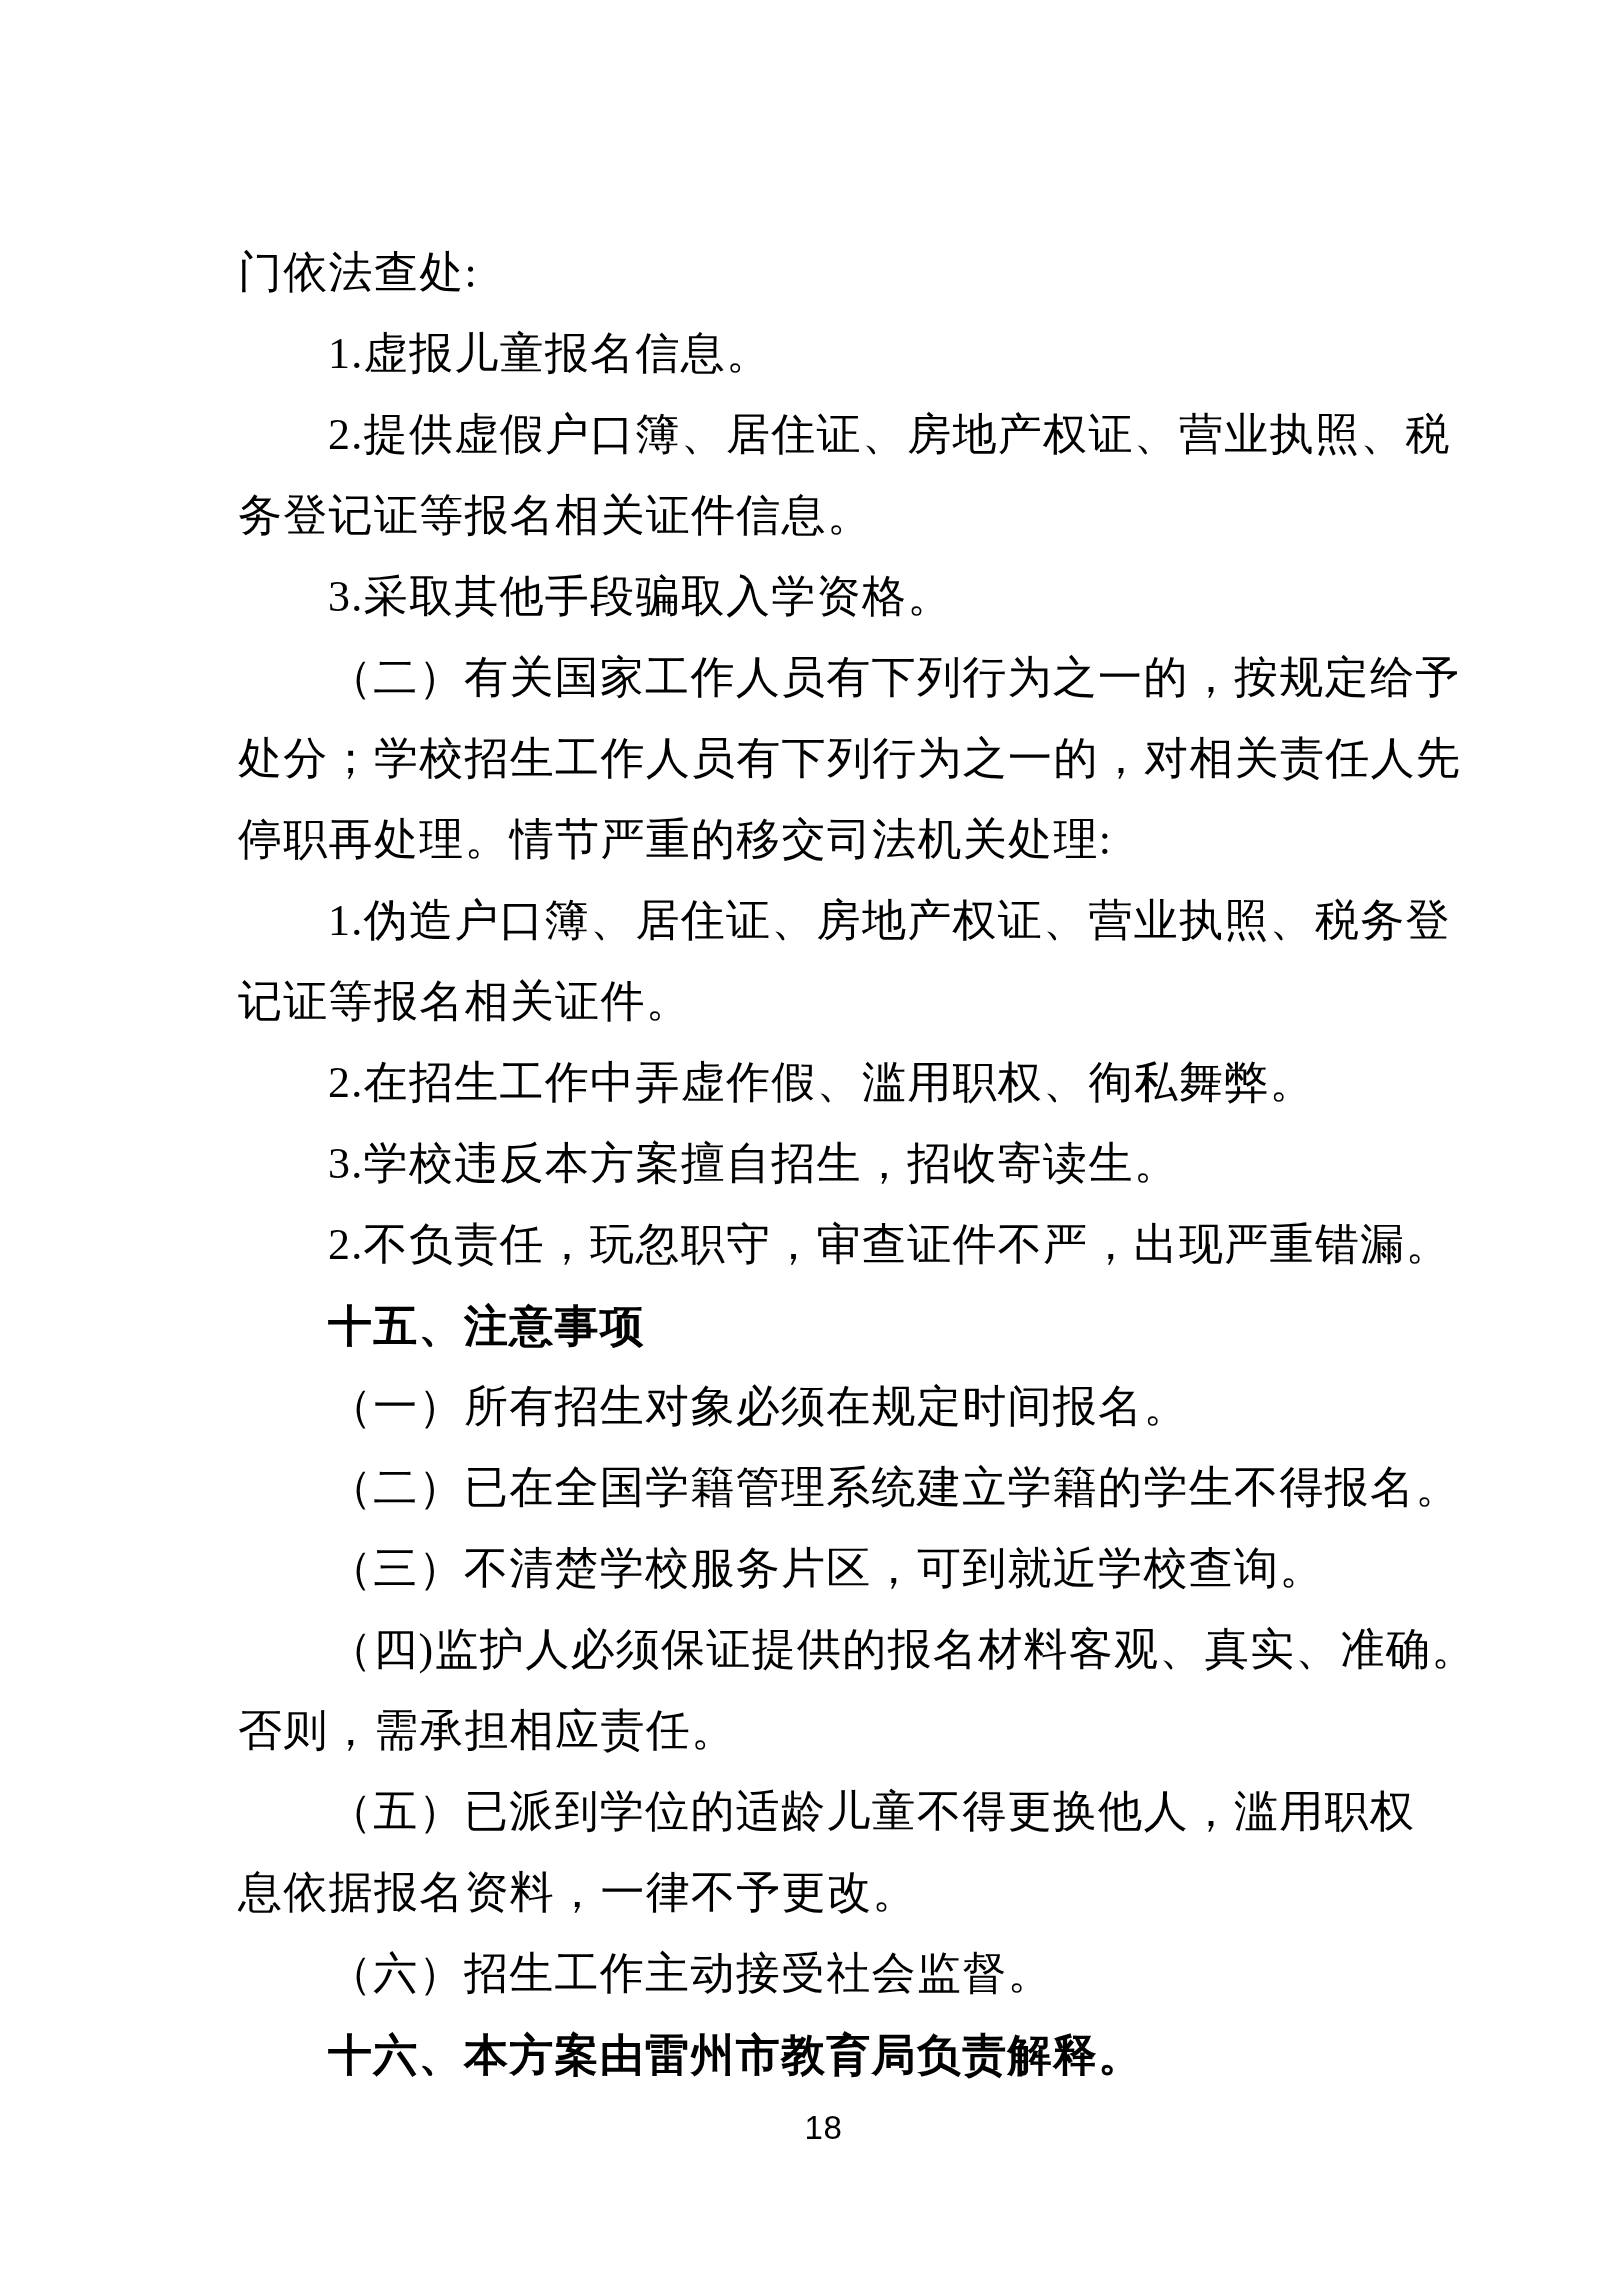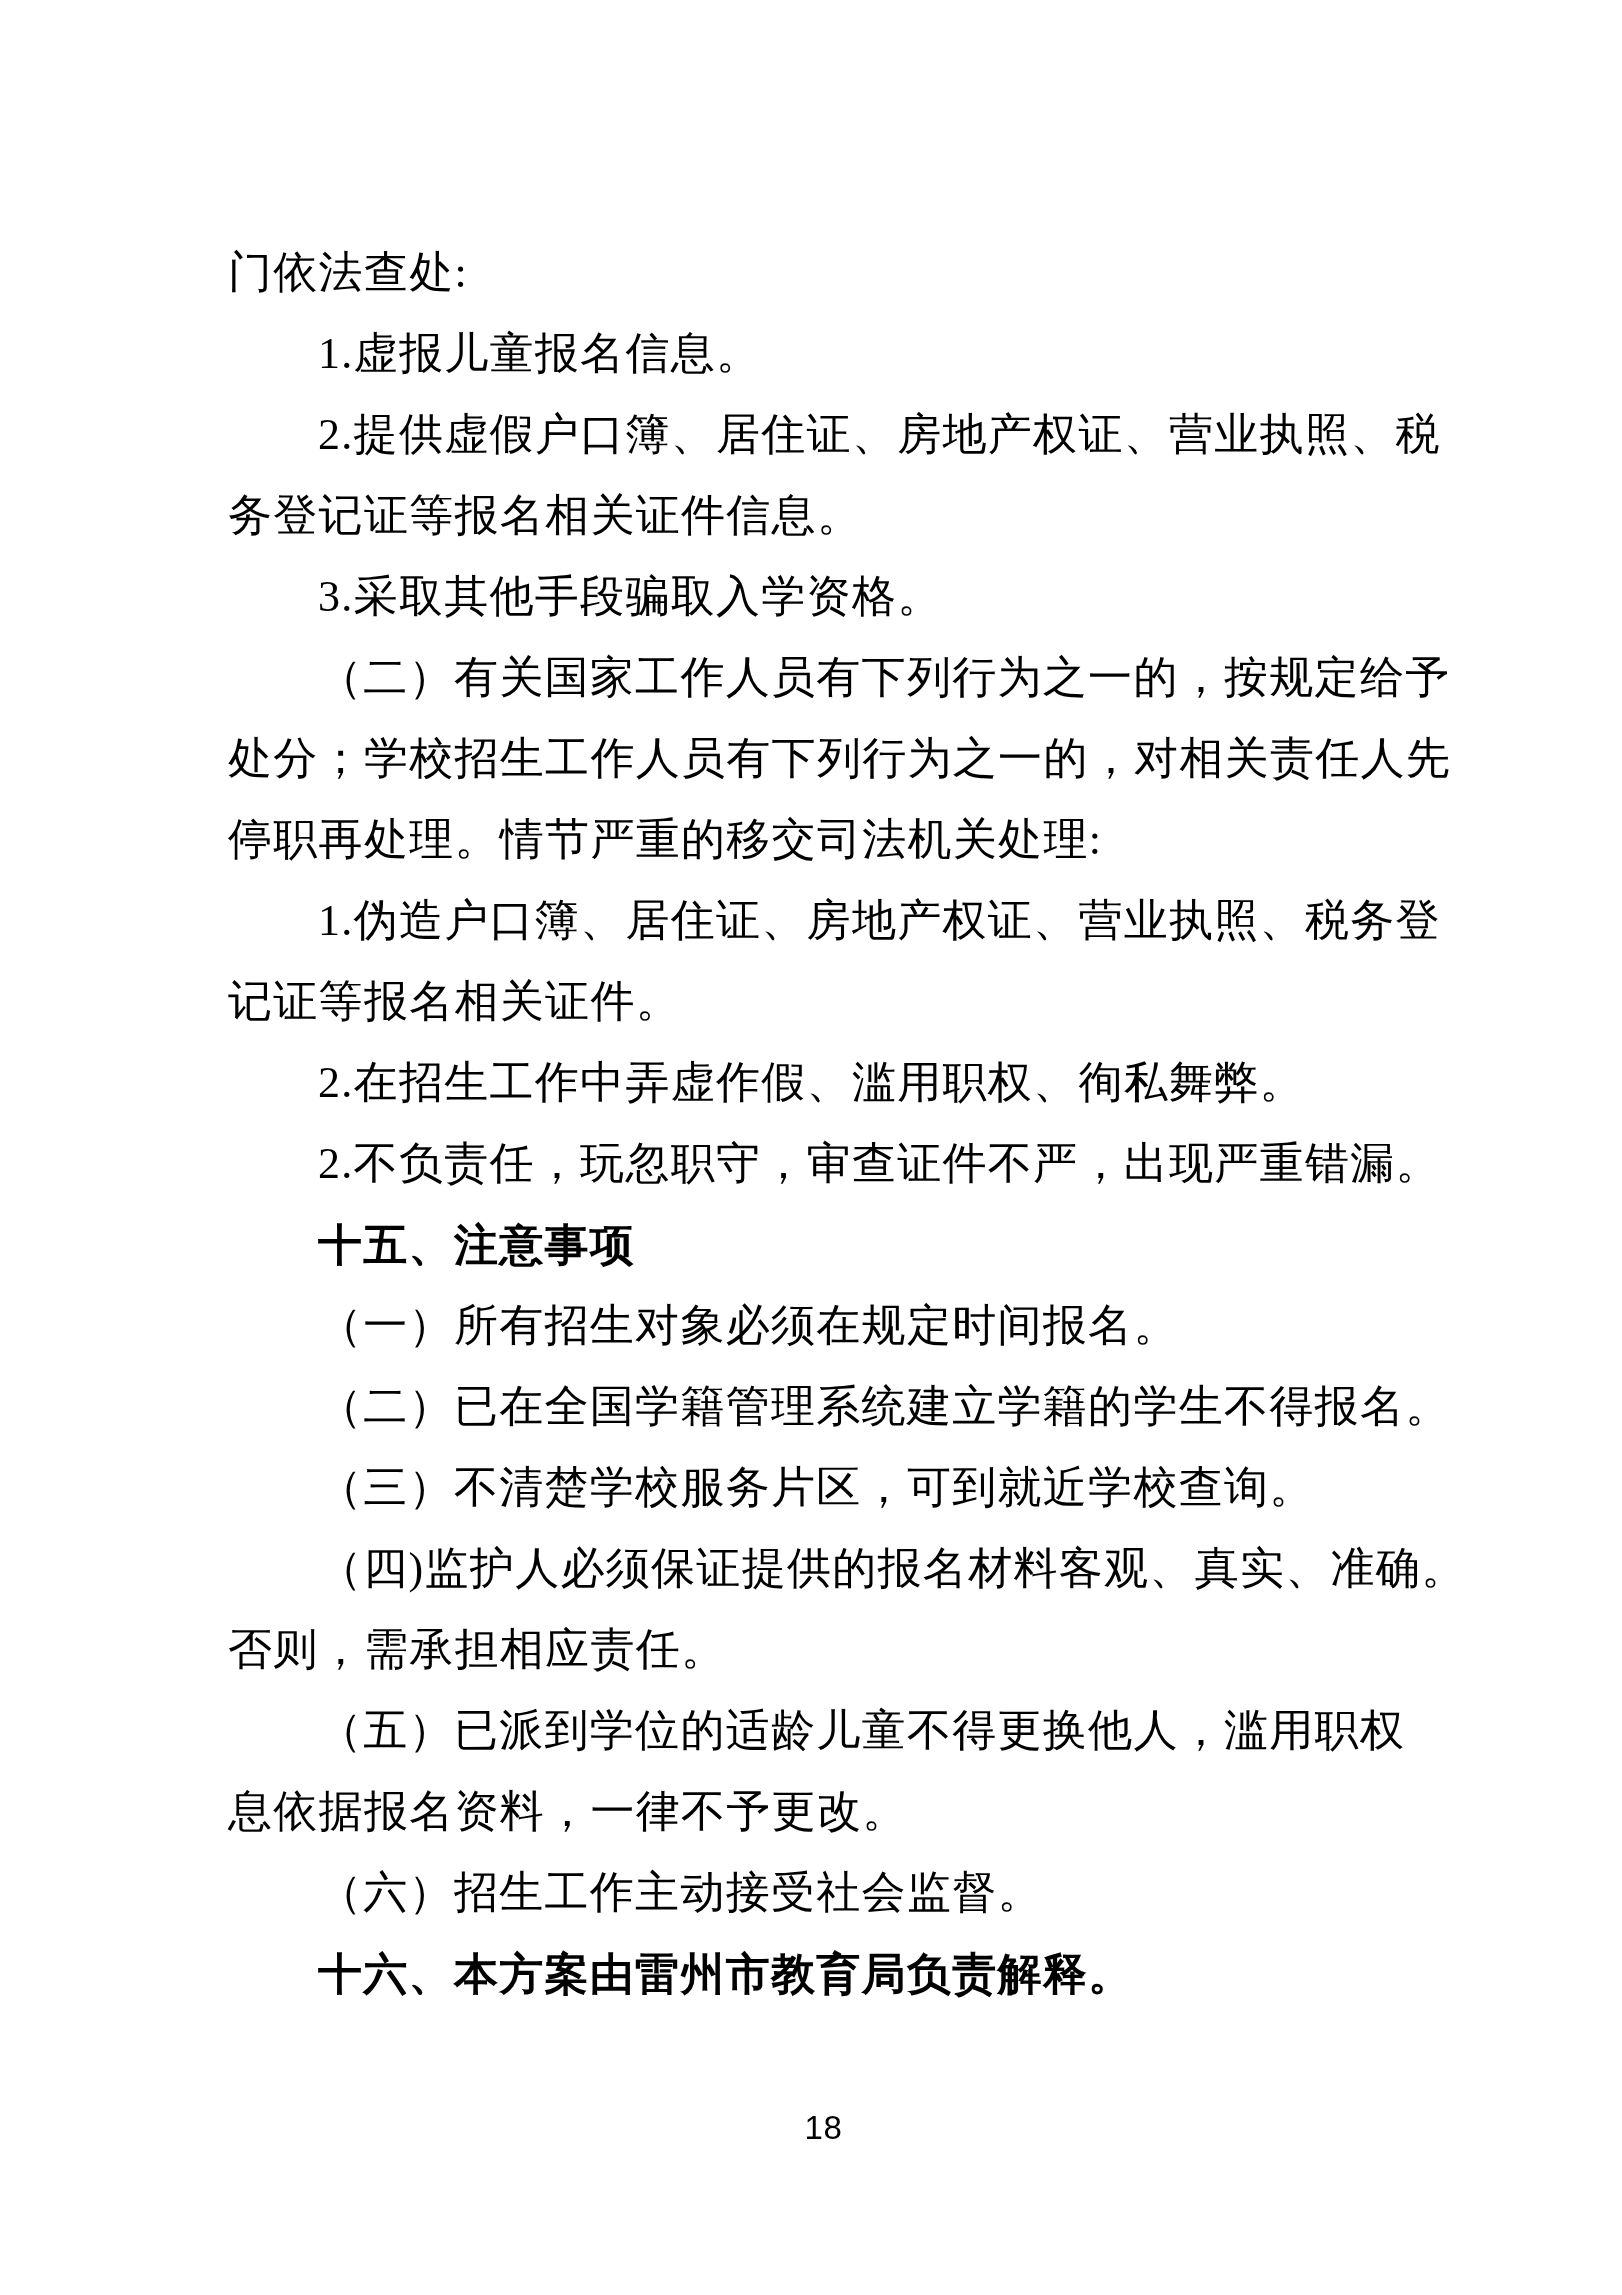--- a/index.html
+++ b/index.html
@@ -18,21 +18,21 @@
   .page {
     position: absolute;
     left: 0;
     top: 0;
     width: 1623px;
     height: 2295px;
     background: #ffffff;
   }
   .content {
     position: absolute;
-    left: 228px;
+    left: 238px;
     top: 232px;
     width: 1217px;
   }
   .line {
     font-size: 44px;
     line-height: 81px;
     height: 81px;
     letter-spacing: 1.3px;
     white-space: nowrap;
     font-family: "Liberation Serif", "DejaVu Serif", serif;
@@ -65,20 +65,21 @@
     <div class="line ind">1.虚报儿童报名信息。</div>
     <div class="line ind">2.提供虚假户口簿、居住证、房地产权证、营业执照、税</div>
     <div class="line">务登记证等报名相关证件信息。</div>
     <div class="line ind">3.采取其他手段骗取入学资格。</div>
     <div class="line ind">（二）有关国家工作人员有下列行为之一的，按规定给予</div>
     <div class="line">处分；学校招生工作人员有下列行为之一的，对相关责任人先</div>
     <div class="line">停职再处理。情节严重的移交司法机关处理:</div>
     <div class="line ind">1.伪造户口簿、居住证、房地产权证、营业执照、税务登</div>
     <div class="line">记证等报名相关证件。</div>
     <div class="line ind">2.在招生工作中弄虚作假、滥用职权、徇私舞弊。</div>
+    <div class="line ind">3.学校违反本方案擅自招生，招收寄读生。</div>
     <div class="line ind">2.不负责任，玩忽职守，审查证件不严，出现严重错漏。</div>
     <div class="line ind heading">十五、注意事项</div>
     <div class="line ind">（一）所有招生对象必须在规定时间报名。</div>
     <div class="line ind">（二）已在全国学籍管理系统建立学籍的学生不得报名。</div>
     <div class="line ind">（三）不清楚学校服务片区，可到就近学校查询。</div>
     <div class="line ind">（四)监护人必须保证提供的报名材料客观、真实、准确。</div>
     <div class="line">否则，需承担相应责任。</div>
     <div class="line ind">（五）已派到学位的适龄儿童不得更换他人，滥用职权</div>
     <div class="line">息依据报名资料，一律不予更改。</div>
     <div class="line ind">（六）招生工作主动接受社会监督。</div>

